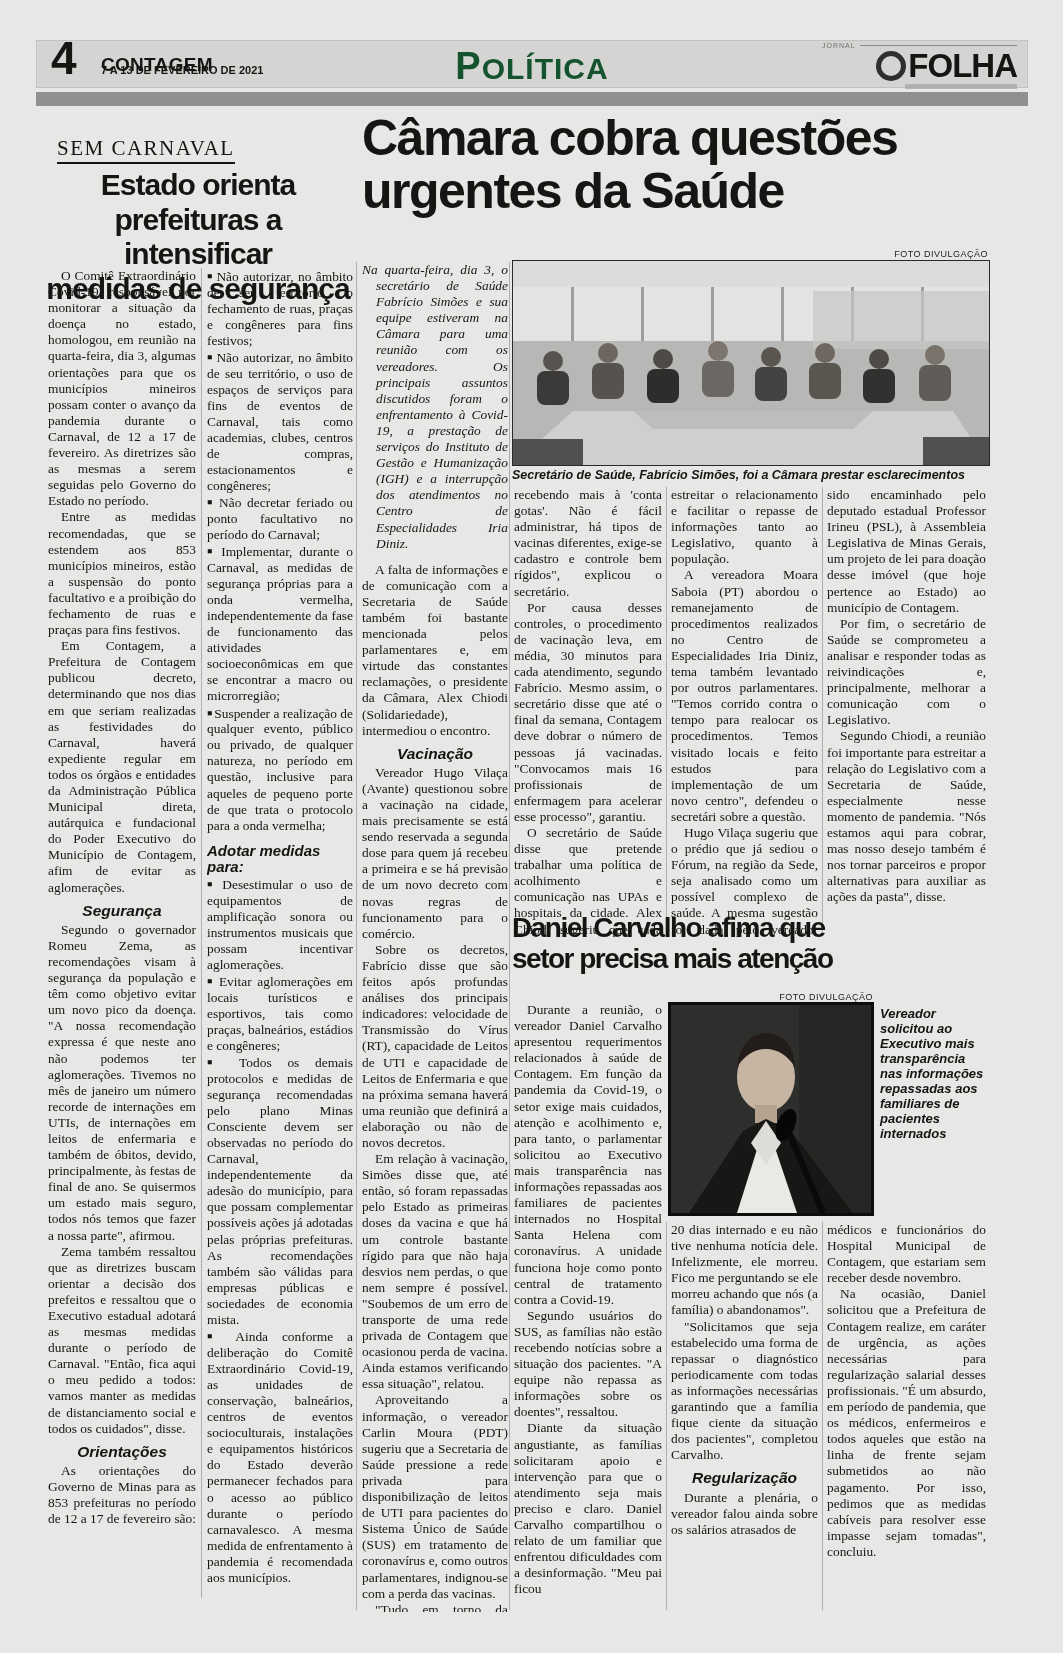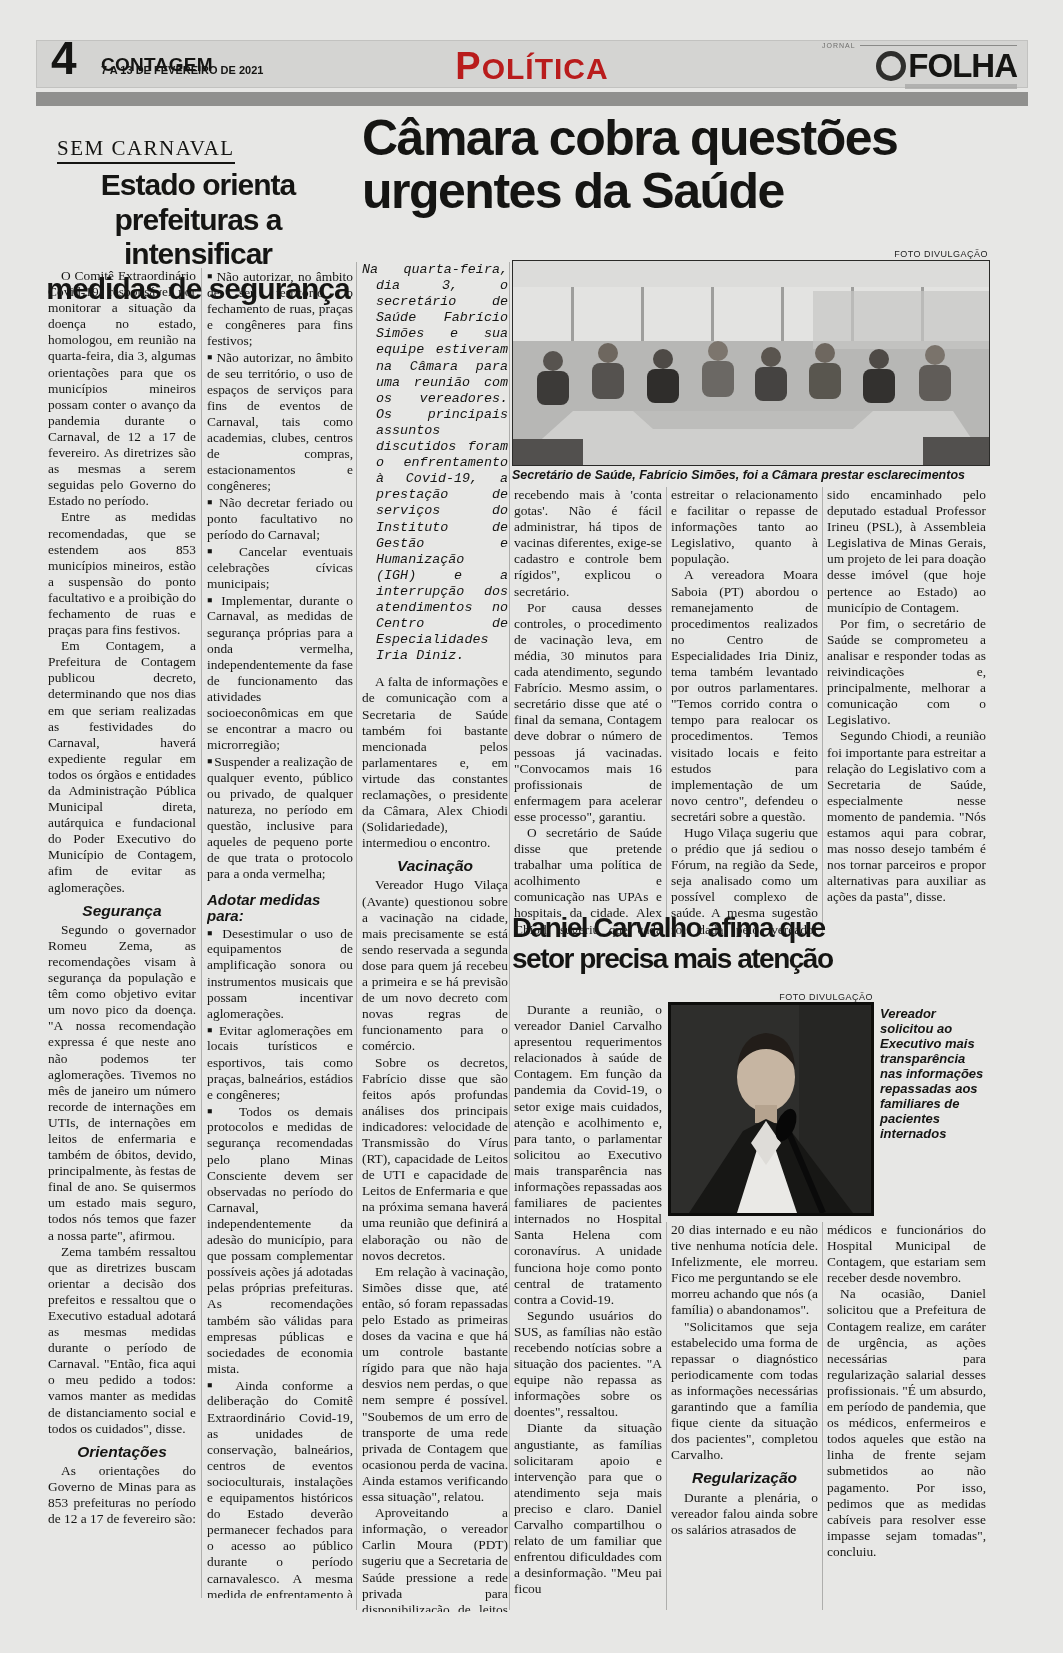--- a/index.html
+++ b/index.html
@@ -4,21 +4,21 @@
 <style>
   html,body{margin:0;padding:0;background:#cfcfcd;}
   .page{position:relative;width:1063px;height:1653px;background:#e7e7e5;overflow:hidden;
         font-family:"Liberation Serif",serif;color:#151513;}
   
   .band{position:absolute;left:36px;top:40px;width:992px;height:48px;background:#d4d4d2;border:1px solid #c2c2c0;box-sizing:border-box;}
   .pagenum{position:absolute;left:14px;top:-6px;font-family:"Liberation Sans",sans-serif;font-weight:bold;font-size:46px;line-height:1;}
   .city{position:absolute;left:64px;top:13px;font-family:"Liberation Sans",sans-serif;font-weight:bold;font-size:19px;letter-spacing:.3px;}
   .date{position:absolute;left:64px;top:23px;font-family:"Liberation Sans",sans-serif;font-weight:bold;font-size:11px;}
   .section-title{position:absolute;left:0;right:0;top:4px;text-align:center;font-family:"Liberation Sans",sans-serif;
-        font-weight:bold;font-size:30px;color:#b91c1c;letter-spacing:1px;}
+        font-weight:bold;font-size:30px;color:#14532d;letter-spacing:1px;}
   .section-title::first-letter{font-size:38px;}
   .logo{position:absolute;right:10px;top:1px;width:195px;}
   .logo-top{display:flex;align-items:center;gap:4px;}
   .logo-jornal{font-family:"Liberation Sans",sans-serif;font-size:7px;color:#6e6e6c;letter-spacing:1px;}
   .logo-topline{flex:1;height:1px;background:#8a8a88;}
   .logo-row{display:flex;align-items:center;justify-content:flex-end;}
   .logo-circle{width:20px;height:20px;border:5px solid #2f2f2d;border-radius:50%;display:inline-block;margin-right:2px;}
   .logo-name{font-family:"Liberation Sans",sans-serif;font-weight:900;font-size:33px;letter-spacing:-1px;line-height:1;}
   .logo-tagline{width:112px;height:5px;background:#a6a6a4;margin:2px 0 0 auto;opacity:.75;}
   .darkbar{position:absolute;left:36px;top:92px;width:992px;height:14px;background:#90908e;}
@@ -26,21 +26,21 @@
   .vrule{position:absolute;width:1px;background:#aeaeac;}
   
   .kicker{position:absolute;left:57px;top:136px;font-size:21px;letter-spacing:1.5px;border-bottom:2px solid #151513;padding-bottom:1px;}
   .left-headline{position:absolute;left:40px;top:168px;width:316px;text-align:center;
         font-family:"Liberation Sans",sans-serif;font-weight:bold;font-size:30px;line-height:1.15;letter-spacing:-1px;}
   
   .col{position:absolute;overflow:hidden;font-size:13.4px;line-height:16.1px;text-align:justify;hyphens:auto;}
   .blk{margin:0;}
   .p{text-indent:13px;}
   .cont{text-indent:0;}
-  .lead{font-style:italic;padding-left:14px;text-indent:-14px;margin-bottom:10px;font-family:Liberation Mono, monospace;}
+  .lead{font-style:italic;padding-left:14px;text-indent:-14px;margin-bottom:10px;}
   .bullet{text-indent:0;}
   .bullet::before{content:"■ ";font-size:8.5px;vertical-align:1.5px;}
   h4.blk{font-family:"Liberation Sans",sans-serif;font-style:italic;font-weight:bold;font-size:15.5px;
         text-align:center;margin:7px 0 3px;}
   h4.subhead-left{text-align:left;font-size:15px;margin:9px 0 1px;}
   
   .h1{position:absolute;left:362px;top:112px;width:628px;font-family:"Liberation Sans",sans-serif;
         font-weight:bold;font-size:50px;line-height:1.06;letter-spacing:-1.5px;}
   .credit{position:absolute;font-family:"Liberation Sans",sans-serif;font-size:9px;letter-spacing:.5px;color:#222;text-align:right;}
   .photo1{position:absolute;left:512px;top:260px;width:476px;height:204px;border:1px solid #2a2a28;box-sizing:content-box;}
@@ -99,21 +99,20 @@
       <h4 class="blk subhead">Segurança</h4>
       <p class="blk p">Segundo o governador Romeu Zema, as recomendações visam à segurança da população e têm como objetivo evitar um novo pico da doença. "A nossa recomendação expressa é que neste ano não podemos ter aglomerações. Tivemos no mês de janeiro um número recorde de internações em UTIs, de internações em leitos de enfermaria e também de óbitos, devido, principalmente, às festas de final de ano. Se quisermos um estado mais seguro, todos nós temos que fazer a nossa parte", afirmou.</p>
       <p class="blk p">Zema também ressaltou que as diretrizes buscam orientar a decisão dos prefeitos e ressaltou que o Executivo estadual adotará as mesmas medidas durante o período de Carnaval. "Então, fica aqui o meu pedido a todos: vamos manter as medidas de distanciamento social e todos os cuidados", disse.</p>
       <h4 class="blk subhead">Orientações</h4>
       <p class="blk p">As orientações do Governo de Minas para as 853 prefeituras no período de 12 a 17 de fevereiro são:</p>
     </div>
   <div class="col" style="left:207px;top:268px;width:146px;height:1330px;">
       <p class="blk bullet">Não autorizar, no âmbito de seu território, o fechamento de ruas, praças e congêneres para fins festivos;</p>
       <p class="blk bullet">Não autorizar, no âmbito de seu território, o uso de espaços de serviços para fins de eventos de Carnaval, tais como academias, clubes, centros de compras, estacionamentos e congêneres;</p>
       <p class="blk bullet">Não decretar feriado ou ponto facultativo no período do Carnaval;</p>
-      <p class="blk bullet">Cancelar eventuais celebrações cívicas municipais;</p>
       <p class="blk bullet">Implementar, durante o Carnaval, as medidas de segurança próprias para a onda vermelha, independentemente da fase de funcionamento das atividades socioeconômicas em que se encontrar a macro ou microrregião;</p>
       <p class="blk bullet">Suspender a realização de qualquer evento, público ou privado, de qualquer natureza, no período em questão, inclusive para aqueles de pequeno porte de que trata o protocolo para a onda vermelha;</p>
       <h4 class="blk subhead-left">Adotar medidas para:</h4>
       <p class="blk bullet">Desestimular o uso de equipamentos de amplificação sonora ou instrumentos musicais que possam incentivar aglomerações.</p>
       <p class="blk bullet">Evitar aglomerações em locais turísticos e esportivos, tais como praças, balneários, estádios e congêneres;</p>
       <p class="blk bullet">Todos os demais protocolos e medidas de segurança recomendadas pelo plano Minas Consciente devem ser observadas no período do Carnaval, independentemente da adesão do município, para que possam complementar possíveis ações já adotadas pelas próprias prefeituras. As recomendações também são válidas para empresas públicas e sociedades de economia mista.</p>
       <p class="blk bullet">Ainda conforme a deliberação do Comitê Extraordinário Covid-19, as unidades de conservação, balneários, centros de eventos socioculturais, instalações e equipamentos históricos do Estado deverão permanecer fechados para o acesso ao público durante o período carnavalesco. A mesma medida de enfrentamento à pandemia é recomendada aos municípios.</p>
     </div>
 
   <div class="h1">

